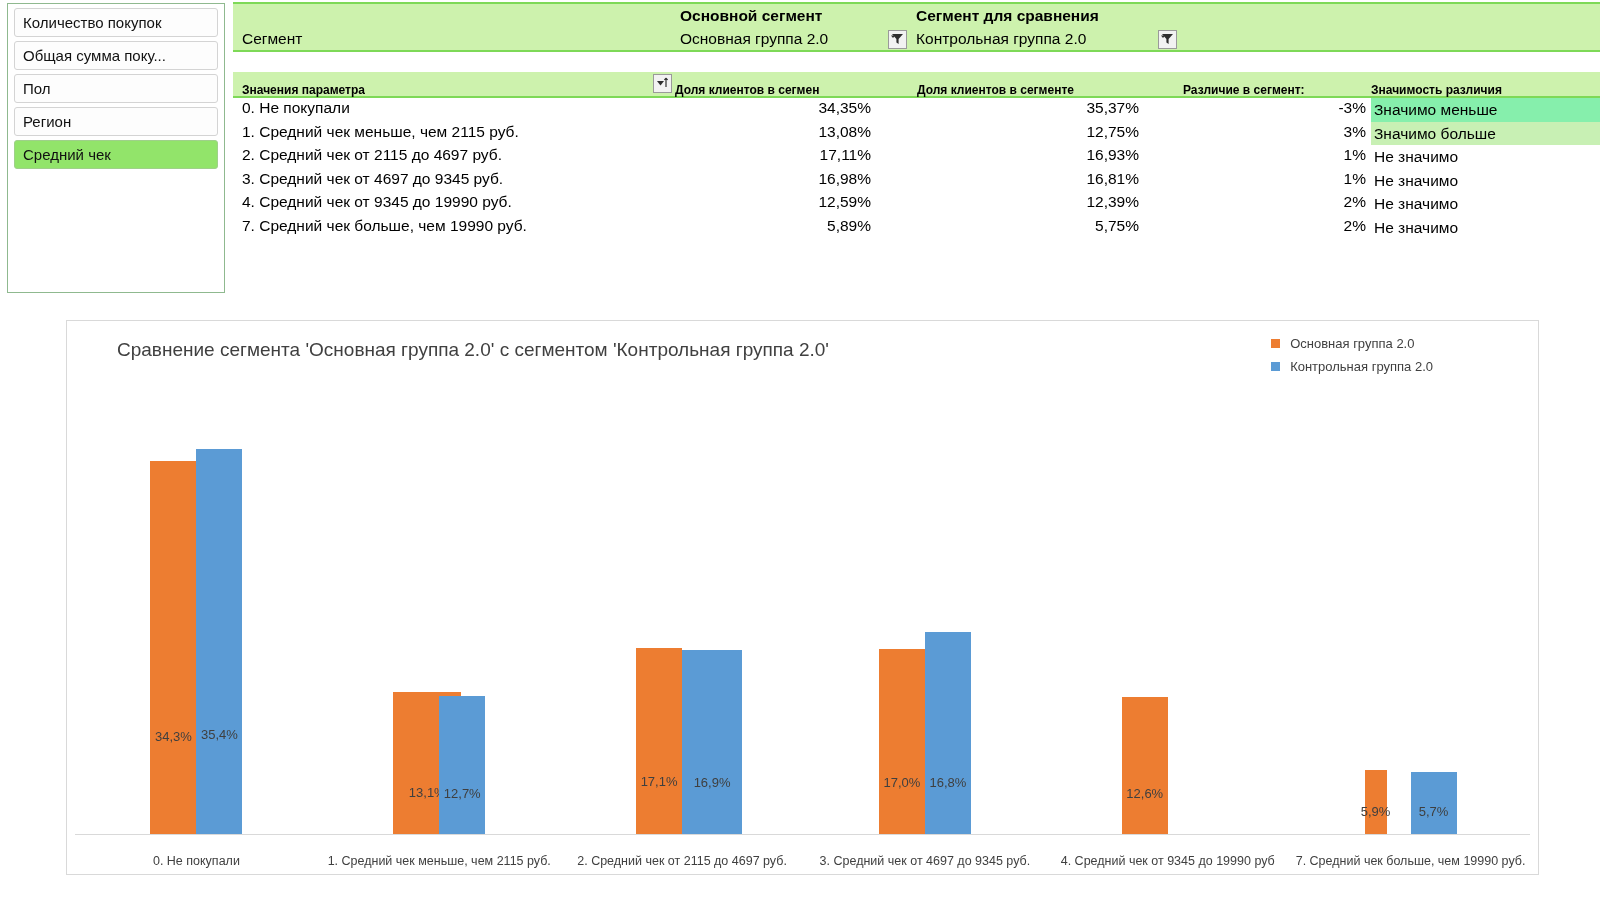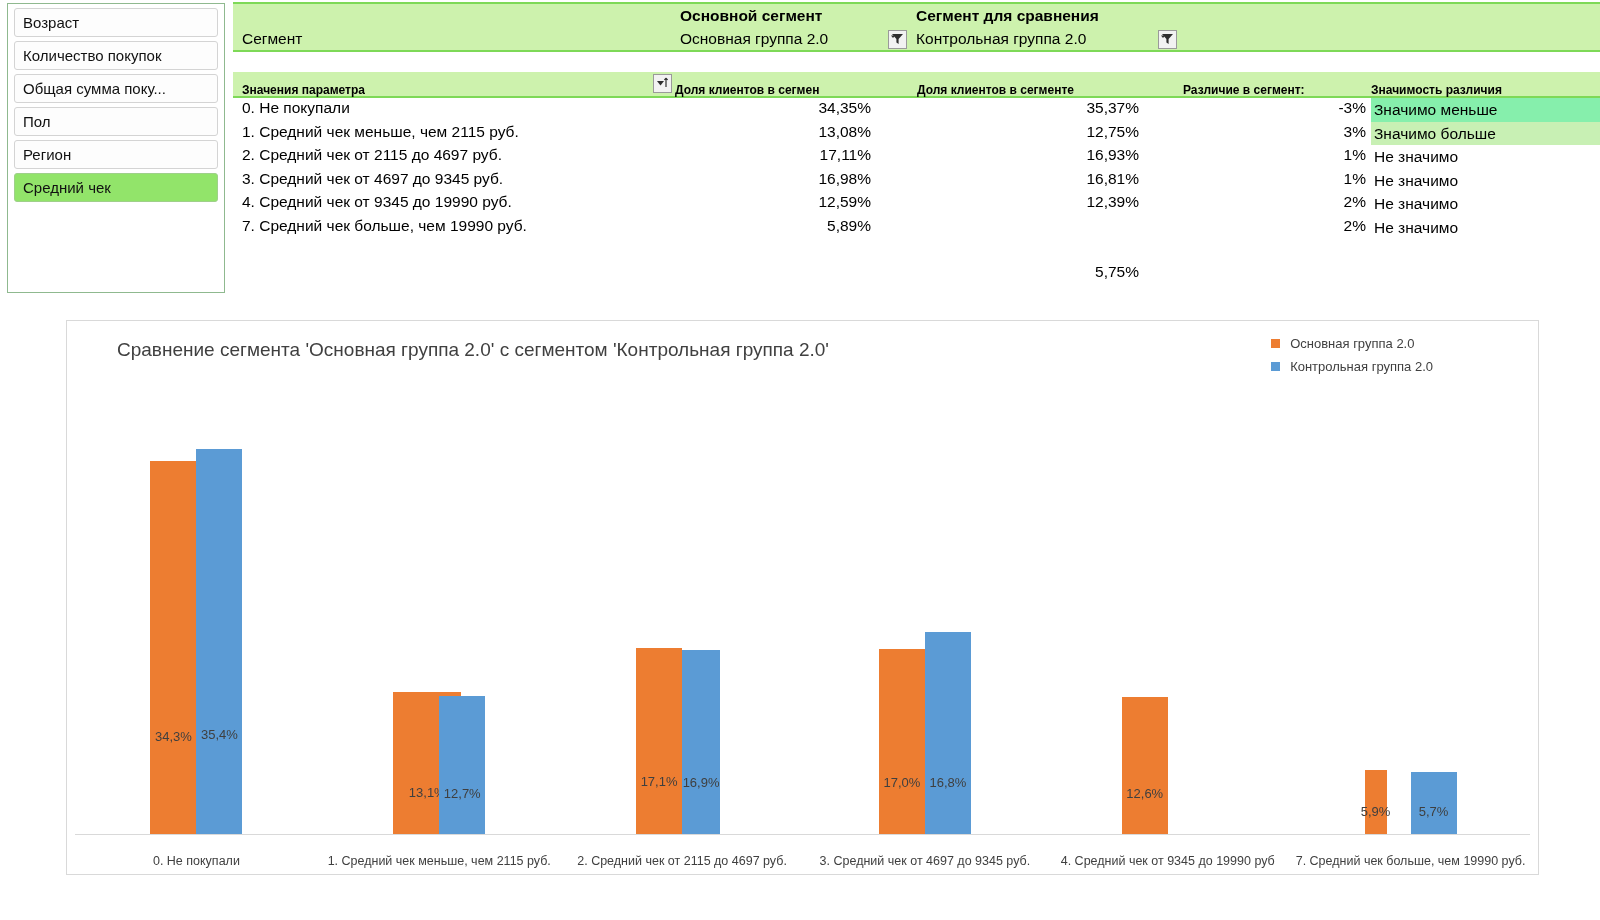--- a/index.html
+++ b/index.html
@@ -129,23 +129,20 @@
     font-size:12.5px;color:#404040;
     white-space:nowrap;text-align:center;
   }
 </style>
 </head>
 <body>
 
 <div id="slicer">
   <div id="slicer-list">
       <div class="slicer-item">
-        <span>Возраст</span>
-      </div>
-      <div class="slicer-item">
         <span>Количество покупок</span>
       </div>
       <div class="slicer-item">
         <span>Общая сумма поку...</span>
       </div>
       <div class="slicer-item">
         <span>Пол</span>
       </div>
       <div class="slicer-item">
         <span>Регион</span>
@@ -226,21 +223,21 @@
       <div class="tr">
         <div class="td" style="left: 9px;">4. Средний чек от 9345 до 19990 руб.</div>
         <div class="td num" style="left: 442px; width: 196px; text-align: right;">12,59%</div>
         <div class="td num" style="left: 684px; width: 222px; text-align: right;">12,39%</div>
         <div class="td num" style="left: 950px; width: 183px; text-align: right;">2%</div>
         <div class="sig-cell sig-none" style="left: 1138px; width: 229px;">Не значимо</div>
       </div>
       <div class="tr">
         <div class="td" style="left: 9px;">7. Средний чек больше, чем 19990 руб.</div>
         <div class="td num" style="left: 442px; width: 196px; text-align: right;">5,89%</div>
-        <div class="td num" style="left: 684px; width: 222px; text-align: right; margin-top: 46px;">5,75%</div>
+        <div class="td num" style="left: 684px; width: 222px; text-align: right;">5,75%</div>
         <div class="td num" style="left: 950px; width: 183px; text-align: right;">2%</div>
         <div class="sig-cell sig-none" style="left: 1138px; width: 229px;">Не значимо</div>
       </div>
     </div>
 </div>
 
 <div id="chart">
   <div id="chart-title">Сравнение сегмента 'Основная группа 2.0' с сегментом 'Контрольная группа 2.0'</div>
   <div id="legend">
       <div class="leg-row">
@@ -264,21 +261,21 @@
       <div class="bar main" style="width: 68px; height: 142.463px; left: 318.25px;">
         <span class="bar-label" style="bottom: 34.191px;">13,1%</span>
       </div>
       <div class="bar ctrl" style="width: 46px; height: 138.113px; left: 364.25px;">
         <span class="bar-label" style="bottom: 33.147px;">12,7%</span>
       </div>
       <div class="xlabel" style="left: 242.833px; width: 242.833px; top: 453px;">1. Средний чек меньше, чем 2115 руб.</div>
       <div class="bar main" style="width: 46px; height: 185.963px; left: 561.083px;">
         <span class="bar-label" style="bottom: 44.631px;">17,1%</span>
       </div>
-      <div class="bar ctrl" style="width: 38px; height: 183.787px; left: 607.083px;">
+      <div class="bar ctrl" style="width: 60px; height: 183.787px; left: 607.083px;">
         <span class="bar-label" style="bottom: 44.109px;">16,9%</span>
       </div>
       <div class="xlabel" style="left: 485.667px; width: 242.833px; top: 453px;">2. Средний чек от 2115 до 4697 руб.</div>
       <div class="bar main" style="width: 46px; height: 184.875px; left: 803.917px;">
         <span class="bar-label" style="bottom: 44.37px;">17,0%</span>
       </div>
       <div class="bar ctrl" style="width: 46px; height: 202px; left: 849.917px;">
         <span class="bar-label" style="bottom: 43.848px;">16,8%</span>
       </div>
       <div class="xlabel" style="left: 728.5px; width: 242.833px; top: 453px;">3. Средний чек от 4697 до 9345 руб.</div>

